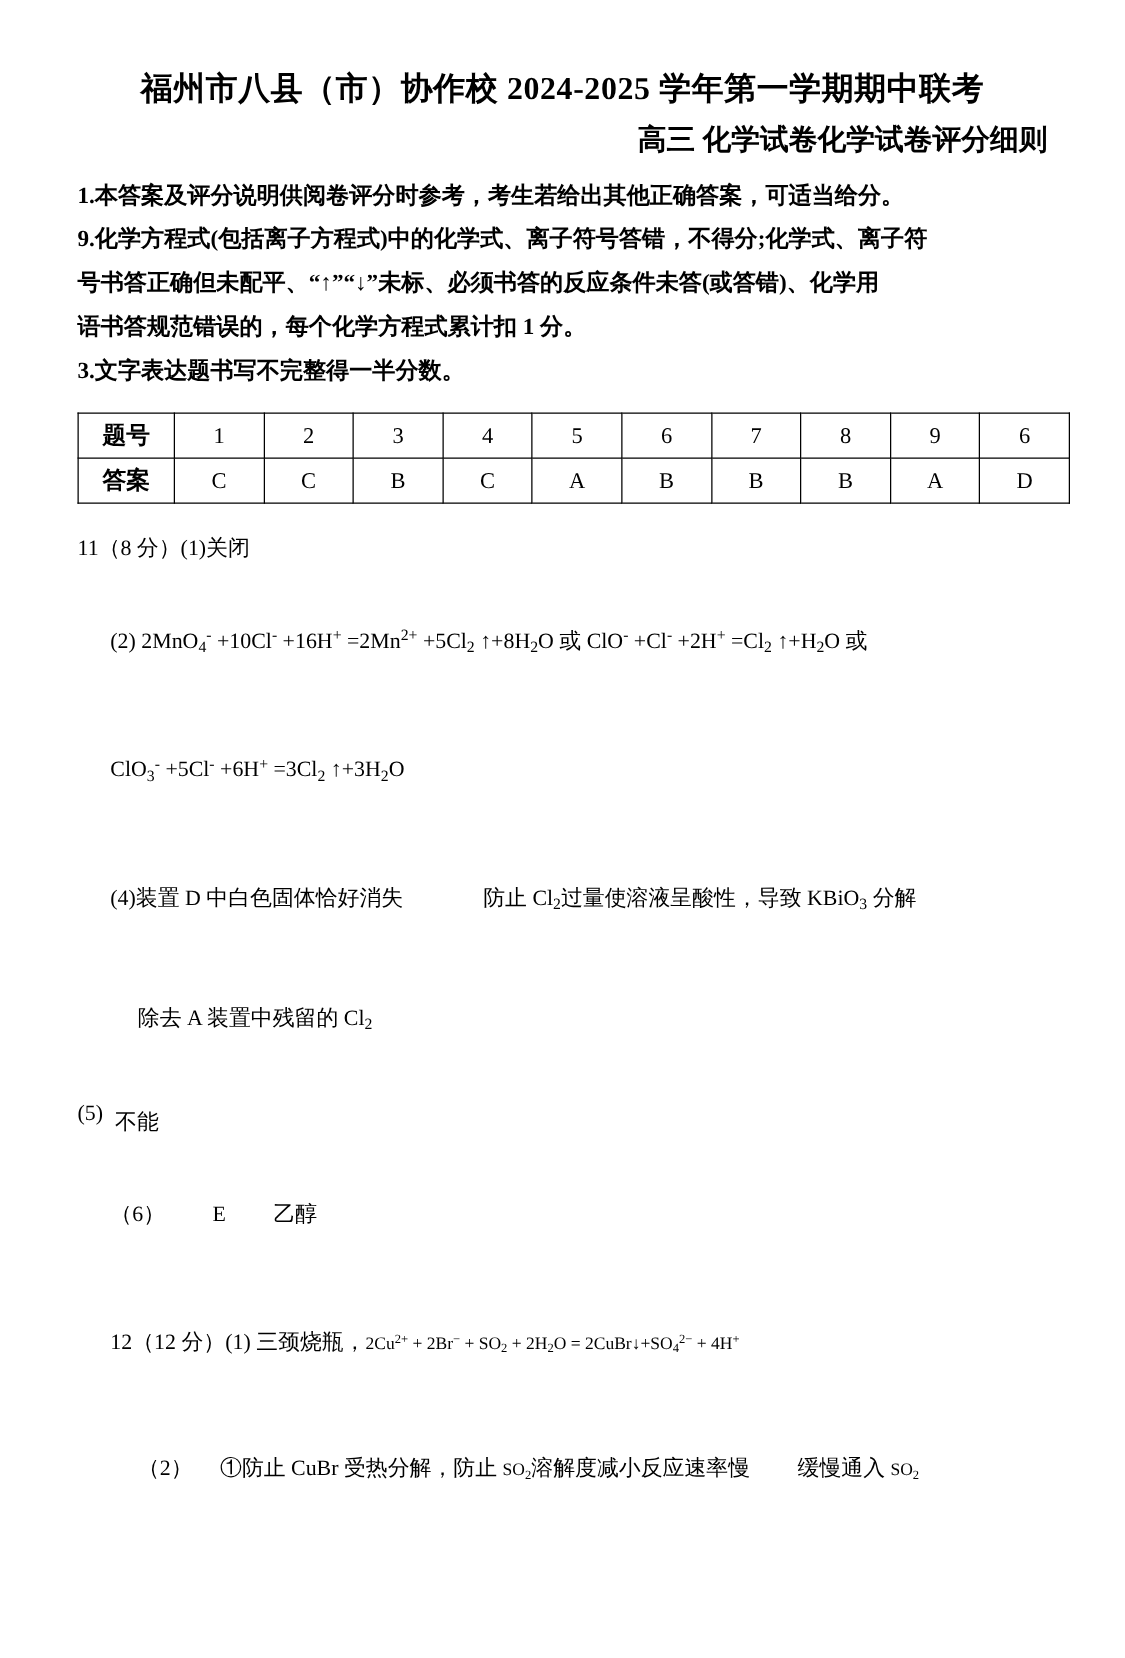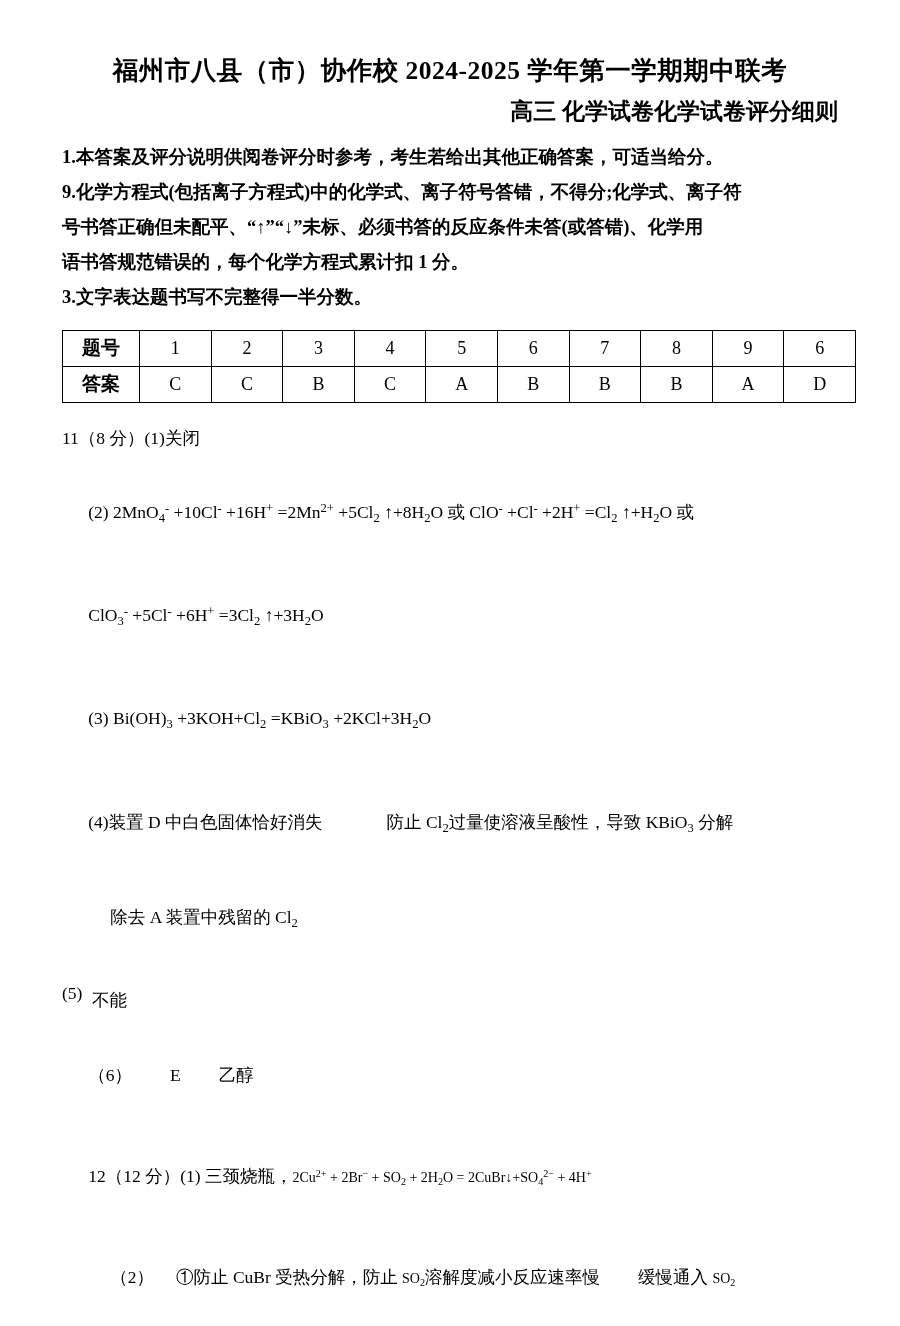--- a/index.html
+++ b/index.html
@@ -156,23 +156,20 @@
     <div class="line">11（8 分）(1)关闭</div>
 
     <div class="line">
       (2) 2MnO<sub>4</sub><sup>-</sup> +10Cl<sup>-</sup> +16H<sup>+</sup> =2Mn<sup>2+</sup> +5Cl<sub>2</sub> ↑+8H<sub>2</sub>O 或 ClO<sup>-</sup> +Cl<sup>-</sup> +2H<sup>+</sup> =Cl<sub>2</sub> ↑+H<sub>2</sub>O 或
     </div>
 
     <div class="line">
       ClO<sub>3</sub><sup>-</sup> +5Cl<sup>-</sup> +6H<sup>+</sup> =3Cl<sub>2</sub> ↑+3H<sub>2</sub>O
     </div>
 
-    <div class="line">
-      (3) Bi(OH)<sub>3</sub> +3KOH+Cl<sub>2</sub> =KBiO<sub>3</sub> +2KCl+3H<sub>2</sub>O
-    </div>
 
     <div class="line tight">
       (4)装置 D 中白色固体恰好消失<span class="gap-lg"></span>防止 Cl<sub>2</sub>过量使溶液呈酸性，导致 KBiO<sub>3</sub> 分解
     </div>
 
     <div class="line">
       <span class="gap-sm"></span>除去 A 装置中残留的 Cl<sub>2</sub>
     </div>
 
     <div class="line tight">(5)</div>

